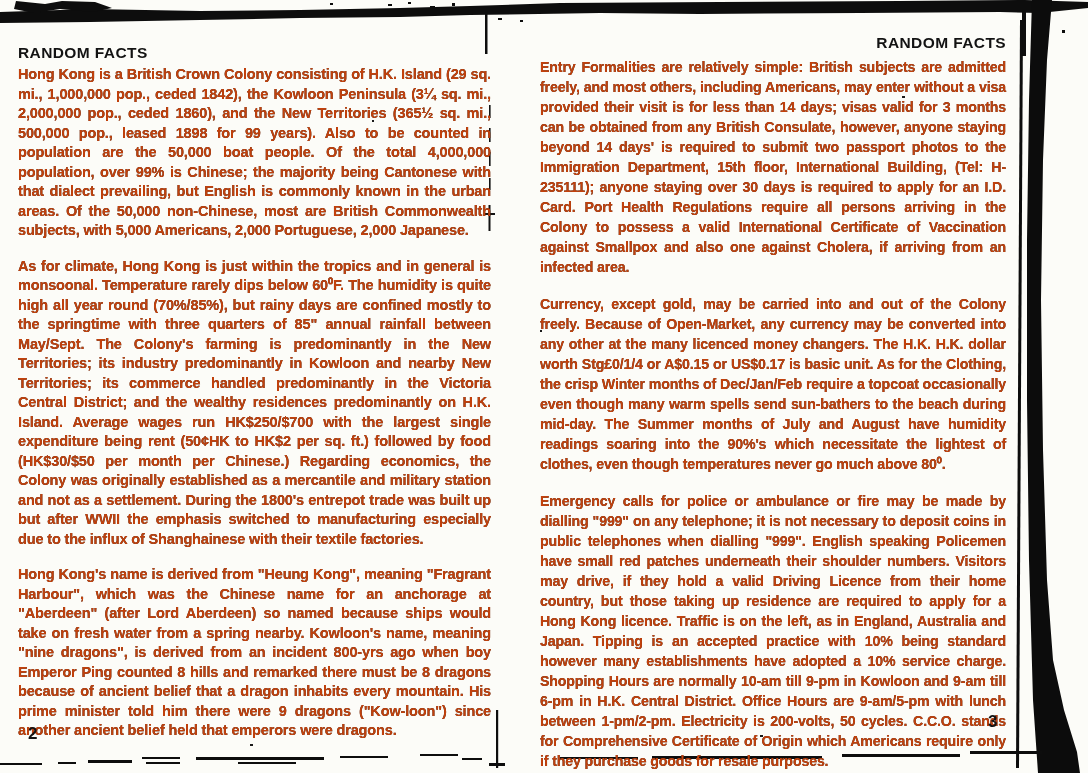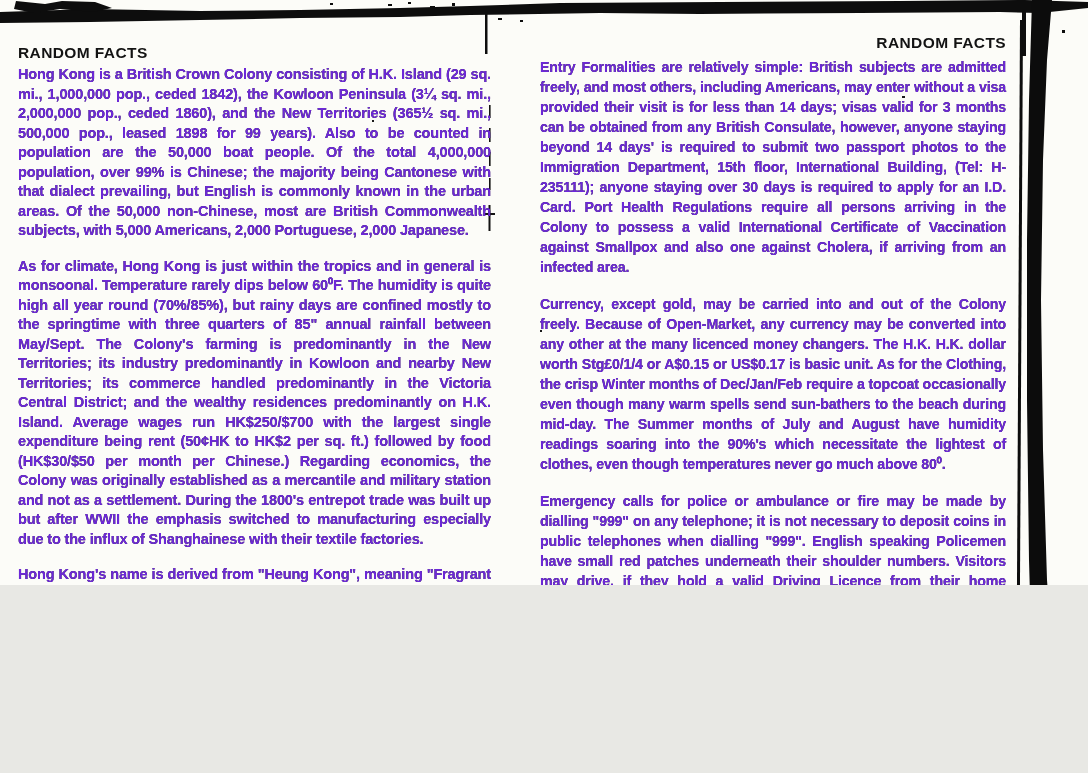--- a/index.html
+++ b/index.html
@@ -1,34 +1,34 @@
 <!DOCTYPE html>
 <html><head>
 <meta charset="utf-8">
 <style>
   html,body{margin:0;padding:0;background:#e8e8e4;}
   .stage{
-    position:relative;width:1088px;height:585px;overflow:hidden;
+    position:relative;width:1088px;height:773px;overflow:hidden;
     background:#fcfcf8;
     font-family:"Liberation Sans",sans-serif;
     color:#141414;
   }
   .art{position:absolute;left:0;top:0;pointer-events:none;}
   .page{position:absolute;}
   .page-left{left:18px;top:44px;width:473px;}
   .page-right{left:540px;top:34px;width:466px;}
   .heading{
     font-size:15.5px;font-weight:700;letter-spacing:.4px;
     margin:0 0 3px 0;color:#131313;
   }
   .page-right .heading{text-align:right;margin-bottom:5px;}
   .page p{
     margin:0 0 16px 0;
     font-size:14.5px;font-weight:700;letter-spacing:-0.15px;
-    line-height:19.5px;text-align:justify;color:#6d28d9;
+    line-height:19.5px;text-align:justify;color:#c2410c;
     text-shadow:0 0 .3px #222;
   }
   .page-right p{font-size:14.2px;line-height:20px;margin-bottom:17px;}
   .page p:last-child{margin-bottom:8px;}
   .pagenum{
     position:absolute;font-size:17px;font-weight:700;color:#131313;
   }
   .pagenum-left{left:28px;top:724px;}
   .pagenum-right{left:988px;top:712px;}
 </style>

